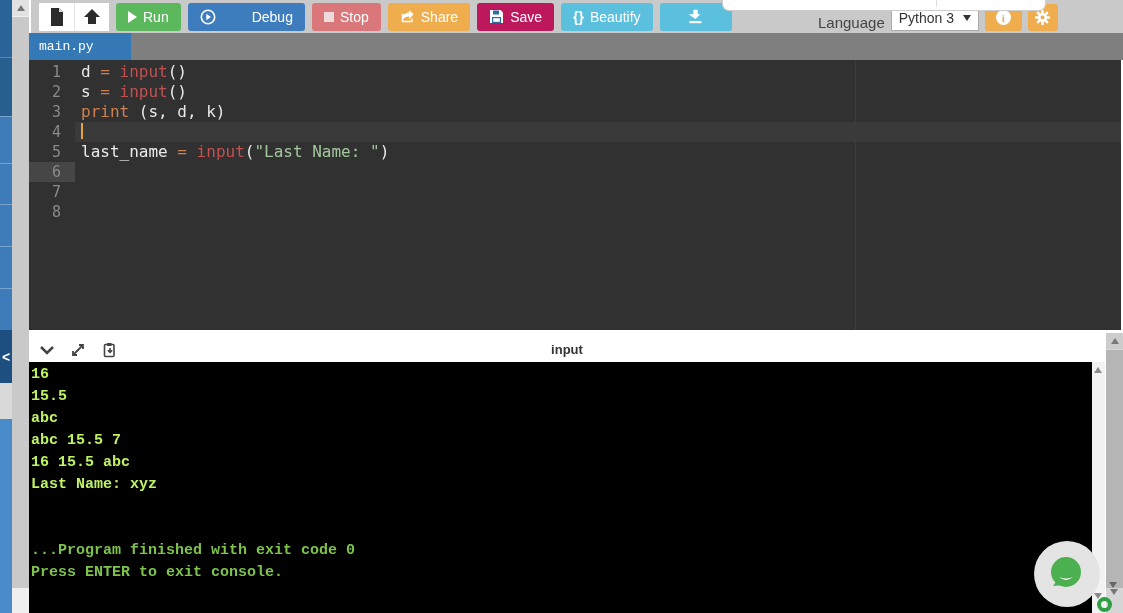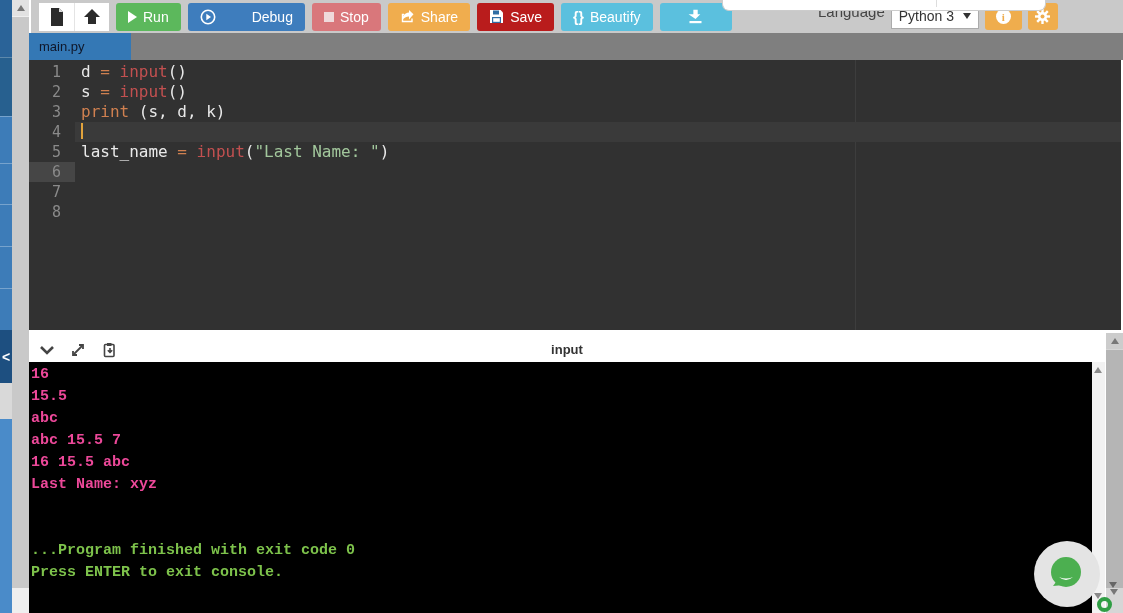--- a/index.html
+++ b/index.html
@@ -29,48 +29,48 @@
   .toolbar { position:absolute; left:31px; top:0; width:1094px; height:33px; background:#c9c9c9; display:flex; align-items:center; }
   .file-group { display:flex; margin-left:8px; height:28px; }
   .file-btn { width:35px; height:28px; background:#fff; border:none; display:flex; align-items:center; justify-content:center; cursor:pointer; }
   .file-btn + .file-btn { border-left:1px solid #e4e4e4; }
   .tbtn { height:28px; margin-left:7px; border:none; border-radius:3px; color:#fff; font-size:14px;
           font-family:"Liberation Sans",sans-serif; display:flex; align-items:center; padding:0 12px; gap:6px; cursor:pointer; }
   .btn-run { background:#5cb85c; }
   .btn-debug { background:#3e7dbd;gap:36px; }
   .btn-stop { background:#d9777b; }
   .btn-share { background:#f0ad4e; }
-  .btn-save { background:#b91c1c; }
+  .btn-save { background:#be185d; }
   .btn-beautify { background:#5bc0de; }
   .btn-download { background:#5bc0de; width:72px; justify-content:center; }
   .play-tri { width:0; height:0; border-top:6px solid transparent; border-bottom:6px solid transparent; border-left:9px solid #fff; }
   .stop-sq { width:10px; height:10px; background:#efdadb; }
   .brace { font-weight:bold; font-size:14px; }
 
-  .lang-group { position:absolute; left:818px; top:3px; height:28px; display:flex; align-items:flex-start; gap:6px; }
+  .lang-group { position:absolute; left:818px; top:3px; height:28px; display:flex; align-items:flex-end; gap:6px; }
   .lang-label { color:#454545; font-size:15px; }
   .lang-select { width:88px; height:26px; background:#fff; border:1px solid #ababab; display:flex; align-items:center;
                  justify-content:space-between; padding:0 7px; font-size:14px; color:#333; cursor:pointer; }
   .sel-caret { width:0; height:0; border-left:4px solid transparent; border-right:4px solid transparent; border-top:6px solid #333; }
   .icon-btn { height:27px; border:none; border-radius:3px; background:#efad4d; color:#fff; display:flex;
               align-items:center; justify-content:center; cursor:pointer; }
   .btn-info { width:37px; }
   .btn-gear { width:30px; }
   .info-disc { width:15px; height:15px; border-radius:50%; background:#fff; color:#efad4d; font-weight:bold;
                font-size:11px; font-family:"Liberation Serif",serif; display:flex; align-items:center; justify-content:center; }
 
   
   .popup { position:absolute; left:722px; top:0; width:324px; height:11px; background:#fff;
            border:1px solid #ccc; border-top:none; border-radius:0 0 7px 7px; z-index:30; }
   .popup-divider { position:absolute; left:213px; top:0; width:1px; height:7px; background:#ddd; }
 
   
   .tabbar { position:absolute; left:29px; top:33px; width:1094px; height:27px; background:#7f7f7f; }
-  .tab { position:absolute; left:0; top:0; width:102px; height:27px; background:#3478b5; color:#0f172a;
-         font-size:13px; line-height:27px; padding-left:10px; cursor:pointer; }
+  .tab { position:absolute; left:0; top:0; width:102px; height:27px; background:#3478b5; color:#ffffff;
+         font-size:13px; line-height:27px; padding-left:10px; cursor:pointer;font-family:Liberation Mono, monospace; }
 
   
   .editor { position:absolute; left:29px; top:60px; width:1092px; height:270px; background:#313131; overflow:hidden; }
   .print-margin { position:absolute; left:826px; top:0; width:1px; height:270px; background:#3d3d3d; }
   .gutter { position:absolute; left:0; top:2px; width:46px; }
   .gutter-cell { height:20px; line-height:20px; text-align:right; padding-right:14px; color:#8a8a8a;
                  font-family:"DejaVu Sans Mono",monospace; font-size:15px; }
   .gutter-cell.active { background:#464646; }
   .code-area { position:absolute; left:46px; top:2px; width:1046px; }
   .code-line { min-height:20px; height:20px; line-height:20px; font-family:"DejaVu Sans Mono",monospace;
@@ -84,21 +84,21 @@
 
   
   .console-header { position:absolute; left:29px; top:337px; width:1076px; height:25px; background:#fff; }
   .ch-icons { position:absolute; left:10px; top:0; height:25px; display:flex; align-items:center; gap:15px; }
   .ch-icon { cursor:pointer; display:flex; align-items:center; }
   .console-title { position:absolute; left:0; right:0; top:0; height:25px; text-align:center; line-height:25px;
                    font-size:13px; font-weight:bold; color:#333; }
   .console-body { position:absolute; left:29px; top:362px; width:1063px; height:251px; background:#000;
                   padding:2px 0 0 2px; cursor:text; }
   .console-line { min-height:22px; height:22px; line-height:22px; font-family:"Liberation Mono",monospace;
-                  font-weight:bold; font-size:15px; color:#ec4899; white-space:pre; }
+                  font-weight:bold; font-size:15px; color:#bef264; white-space:pre; }
   .console-line.ok { color:#7dc24b; }
 
   .console-scrollbar { position:absolute; left:1092px; top:362px; width:13px; height:251px; background:#f2f2f2; }
   .console-scrollbar .tri-up { position:absolute; left:2px; top:5px; border-left-width:4px; border-right-width:4px; border-bottom-color:#8a8a8a; }
   .console-scrollbar .tri-down { position:absolute; left:2px; bottom:14px; border-left-width:4px; border-right-width:4px; border-top-color:#8a8a8a; }
 
   .right-scrollbar { position:absolute; left:1106px; top:333px; width:17px; height:280px; background:#d6d6d6; }
   .right-scrollbar .sb-btn { background:#cccccc; }
   .right-scrollbar .sb-thumb { position:absolute; top:17px; left:0; width:17px; height:238px; background:#b5b5b5; }
   .right-scrollbar .tri-down { position:absolute; left:4px; bottom:18px; }

